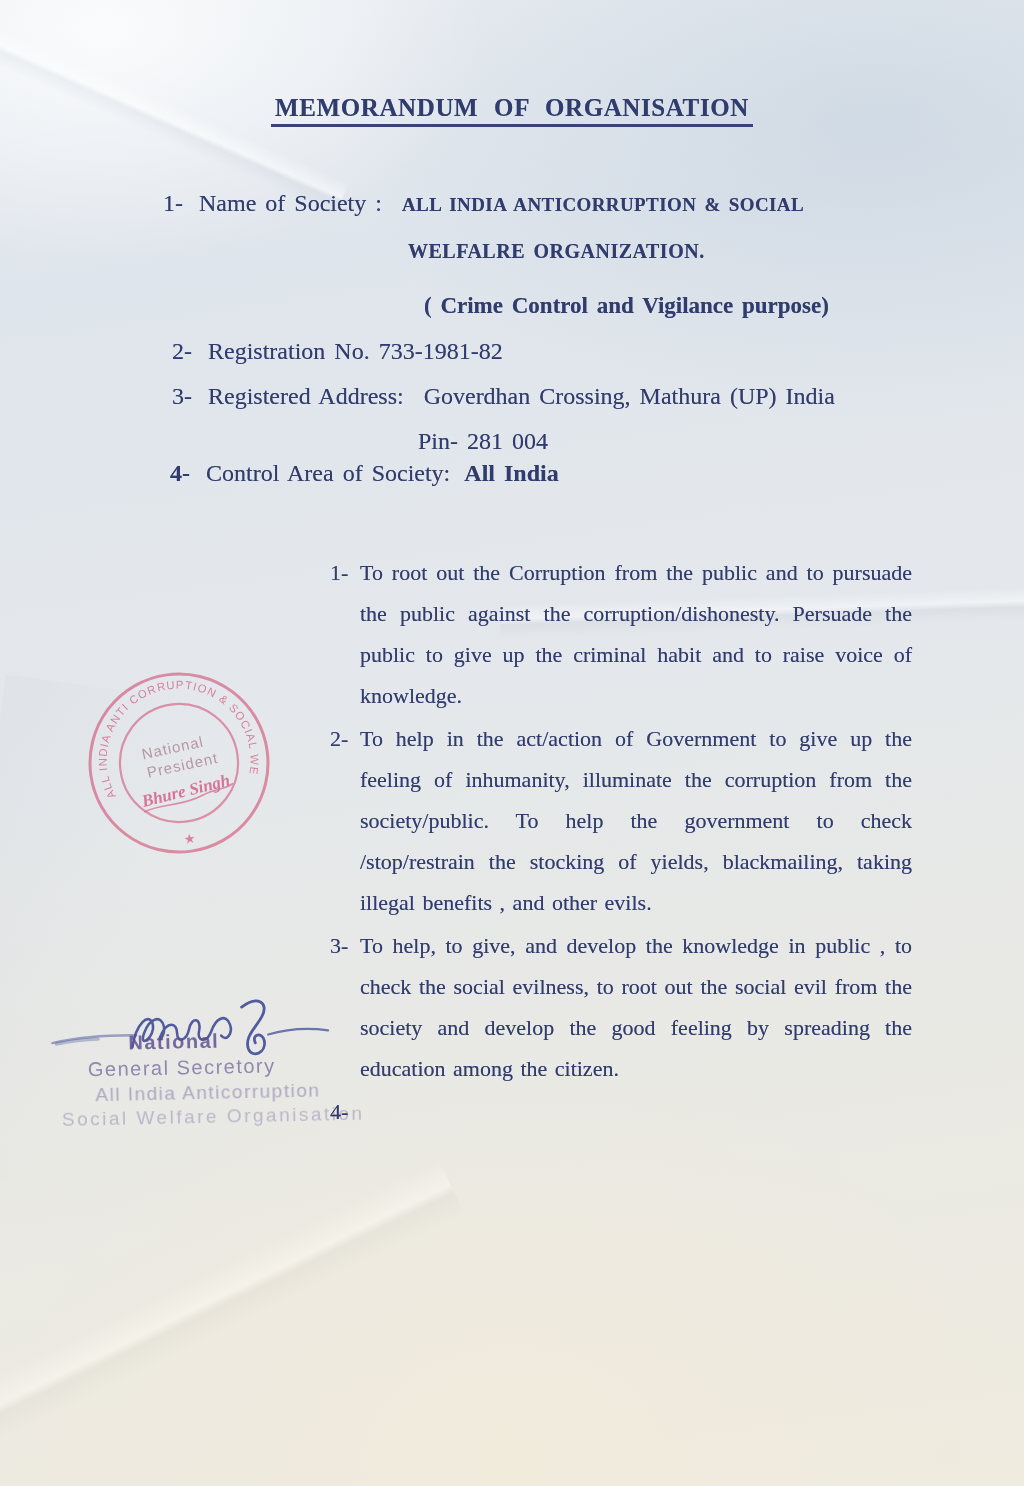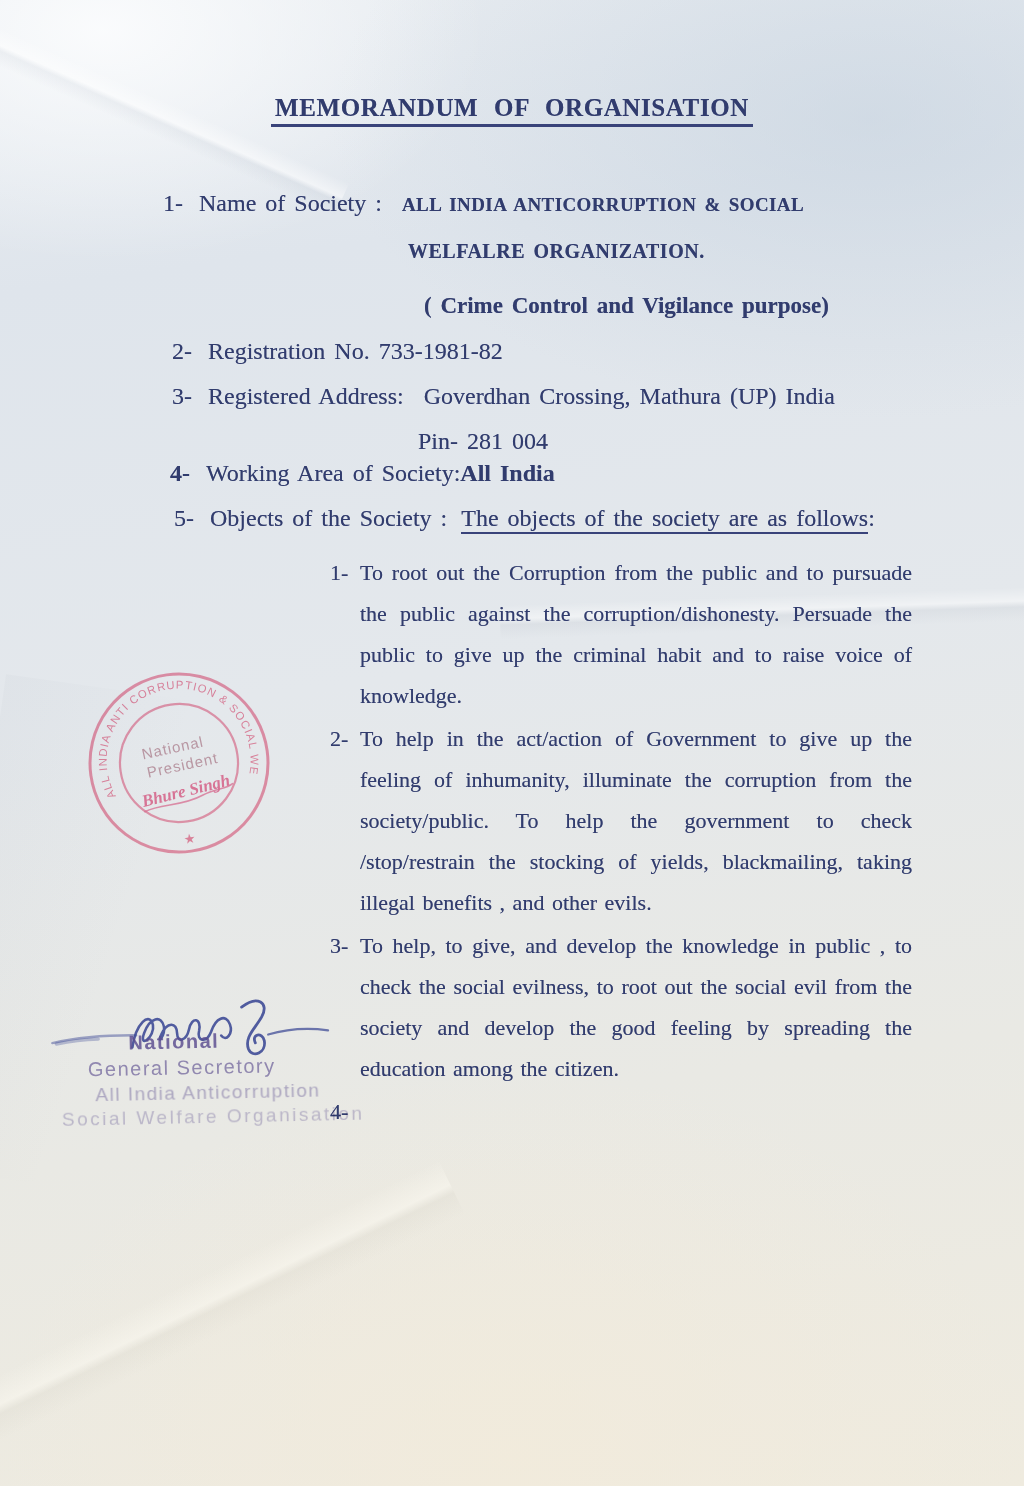--- a/index.html
+++ b/index.html
@@ -89,26 +89,23 @@
   <div class="row ink" style="top:338px; left:172px;">
     <span class="num">2-</span><span>Registration No. 733-1981-82</span>
   </div>
 
   <div class="row ink" style="top:383px; left:172px;">
     <span class="num">3-</span><span>Registered Address:</span><span class="val-gap">Goverdhan Crossing, Mathura (UP) India</span>
   </div>
   <div class="row ink" style="top:428px; left:418px;">Pin- 281 004</div>
 
   <div class="row ink" style="top:460px; left:170px;">
-    <span class="num bold">4-</span><span>Working Area of Society:</span><span class="bold" style="">All India</span>
+    <span class="num bold">4-</span><span>Control Area of Society:</span><span class="bold" style="margin-left:14px;">All India</span>
   </div>
 
-  <div class="row ink" style="top:505px; left:174px;">
-    <span class="num">5-</span><span>Objects of the Society :</span><span class="underlined" style="margin-left:14px;">The objects of the society are as follows</span><span>:</span>
-  </div>
 
   <div class="objects ink">
     <p class="obj">
       <span class="onum">1-</span>
       <span>To root out the Corruption from the public and to pursuade the public against the corruption/dishonesty. Persuade the public to give up the criminal habit and to raise voice of knowledge.</span>
     </p>
     <p class="obj">
       <span class="onum">2-</span>
       <span>To help in the act/action of Government to give up the feeling of inhumanity, illuminate the corruption from the society/public. To help the government to check /stop/restrain the stocking of yields, blackmailing, taking illegal benefits , and other evils.</span>
     </p>

